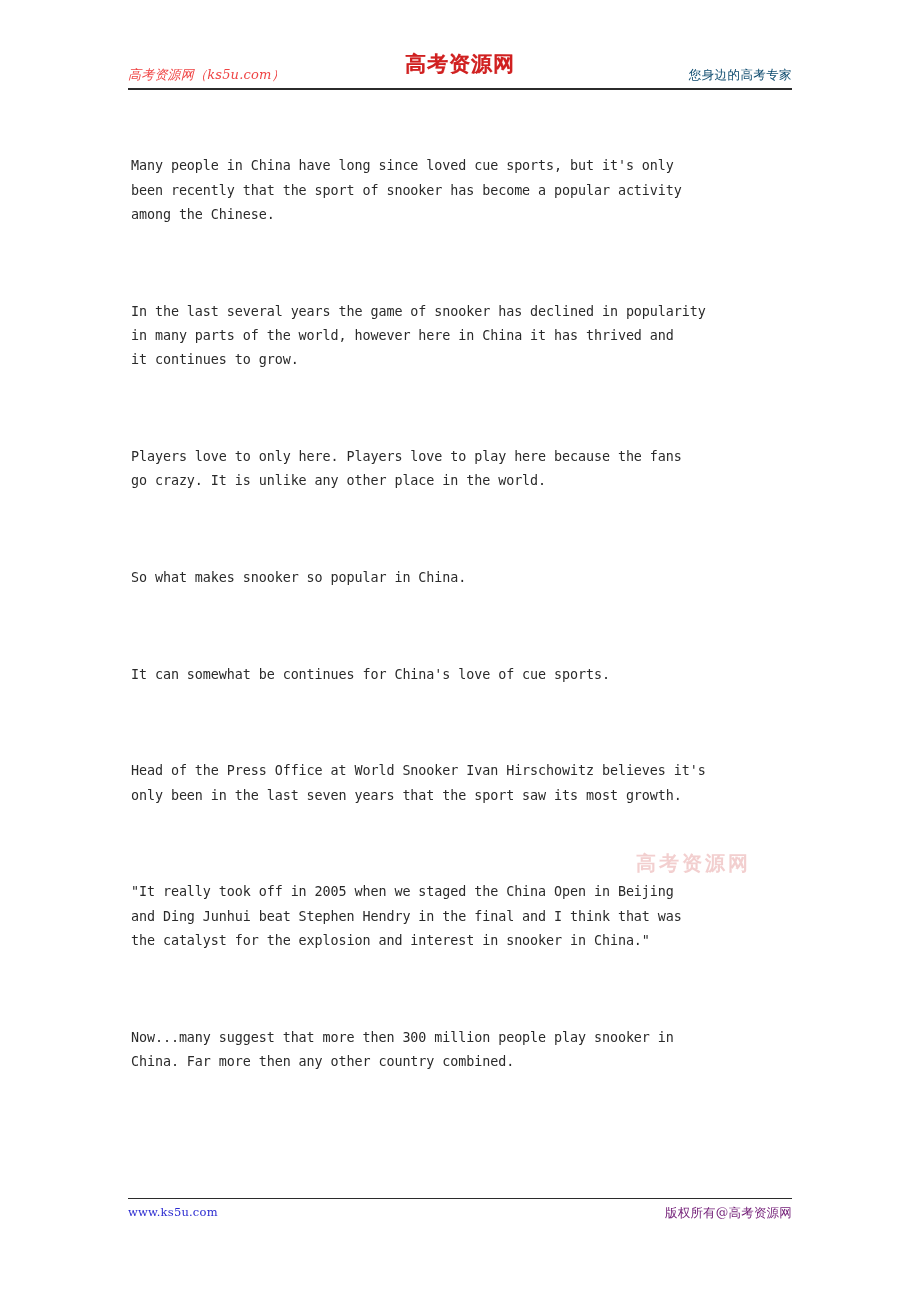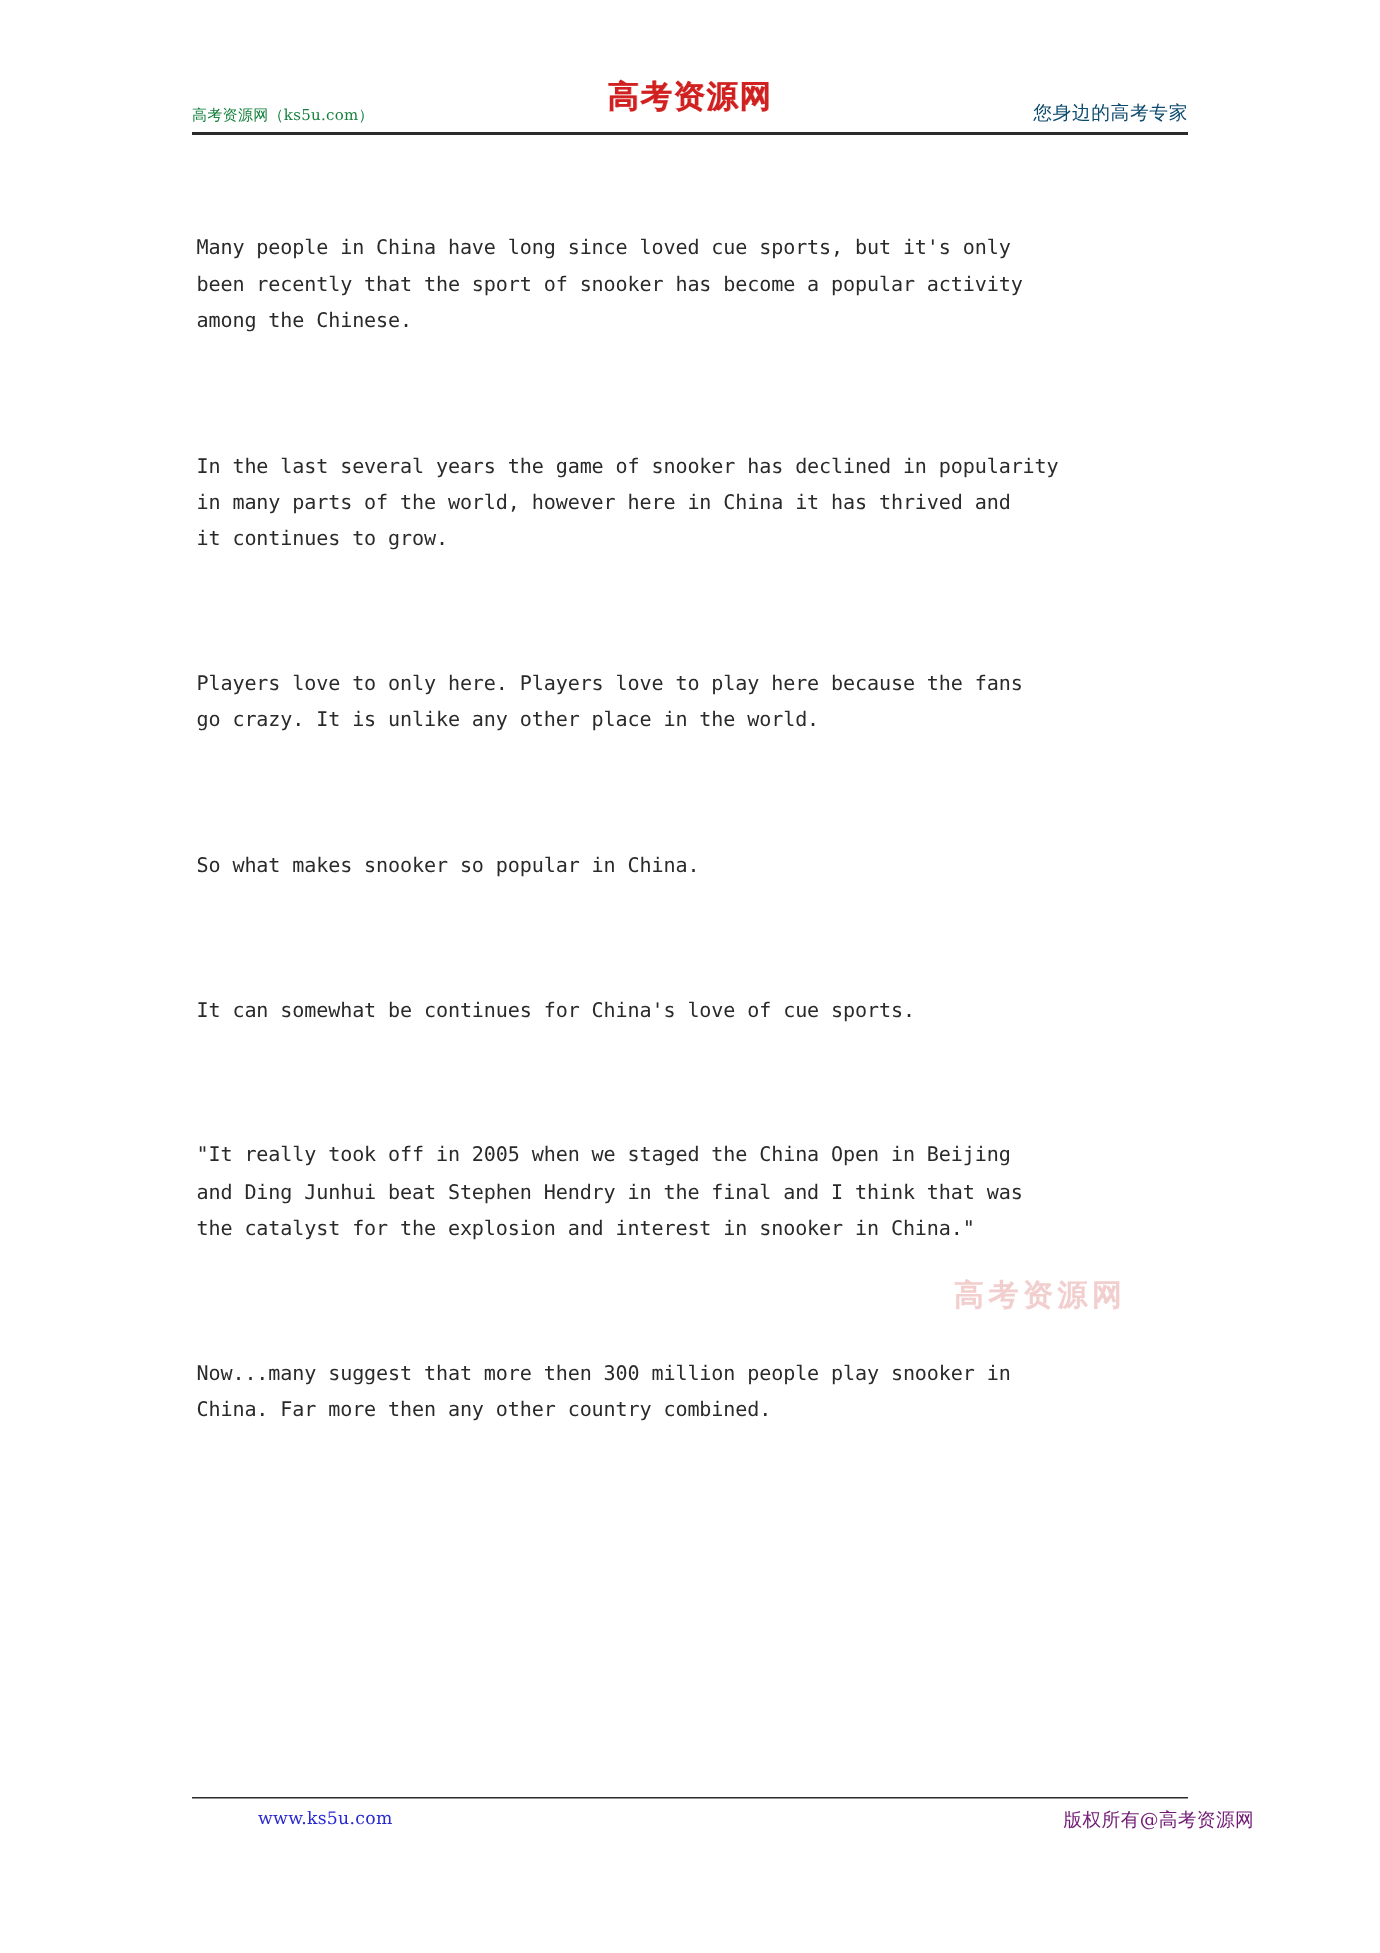--- a/index.html
+++ b/index.html
@@ -32,24 +32,25 @@
   .header-row {
     position: relative;
     width: 100%;
     height: 44px;
   }
   .header-left {
     position: absolute;
     left: 0;
     bottom: 6px;
     font-family: "DejaVu Serif", "Liberation Serif", serif;
-    font-size: 10px;
-    color: #15803d;
+    font-size: 13px;
+    color: #ef4444;
     white-space: nowrap;
     letter-spacing: 0.2px;
+    font-style: italic;
   }
   .header-center {
     position: absolute;
     left: 50%;
     transform: translateX(-50%);
     top: 4px;
     font-family: "DejaVu Serif", "Liberation Serif", serif;
     font-size: 21px;
     font-weight: bold;
     color: #d02020;
@@ -122,21 +123,20 @@
     width: 664px;
     height: 0;
     border-top: 1.6px solid #2b2b2b;
   }
   .page-footer {
     position: absolute;
     left: 128px;
     top: 1205px;
     width: 664px;
     height: 24px;
-    margin-left: 44px;
   }
   .footer-left {
     position: absolute;
     left: 0;
     top: 0;
     font-family: "DejaVu Serif", "Liberation Serif", serif;
     font-size: 11.5px;
     color: #2a2ad0;
     white-space: nowrap;
     letter-spacing: 0.2px;
@@ -170,20 +170,22 @@
     <p class="para">Many people in China have long since loved cue sports, but it's only
 been recently that the sport of snooker has become a popular activity
 among the Chinese.</p>
     <p class="para">In the last several years the game of snooker has declined in popularity
 in many parts of the world, however here in China it has thrived and
 it continues to grow.</p>
     <p class="para">Players love to only here. Players love to play here because the fans
 go crazy. It is unlike any other place in the world.</p>
     <p class="para">So what makes snooker so popular in China.</p>
     <p class="para">It can somewhat be continues for China's love of cue sports.</p>
+    <p class="para">Head of the Press Office at World Snooker Ivan Hirschowitz believes it's
+only been in the last seven years that the sport saw its most growth.</p>
     <p class="para">"It really took off in 2005 when we staged the China Open in Beijing
 and Ding Junhui beat Stephen Hendry in the final and I think that was
 the catalyst for the explosion and interest in snooker in China."</p>
     <p class="para">Now...many suggest that more then 300 million people play snooker in
 China. Far more then any other country combined.</p>
     
     
     
     
   </div>

